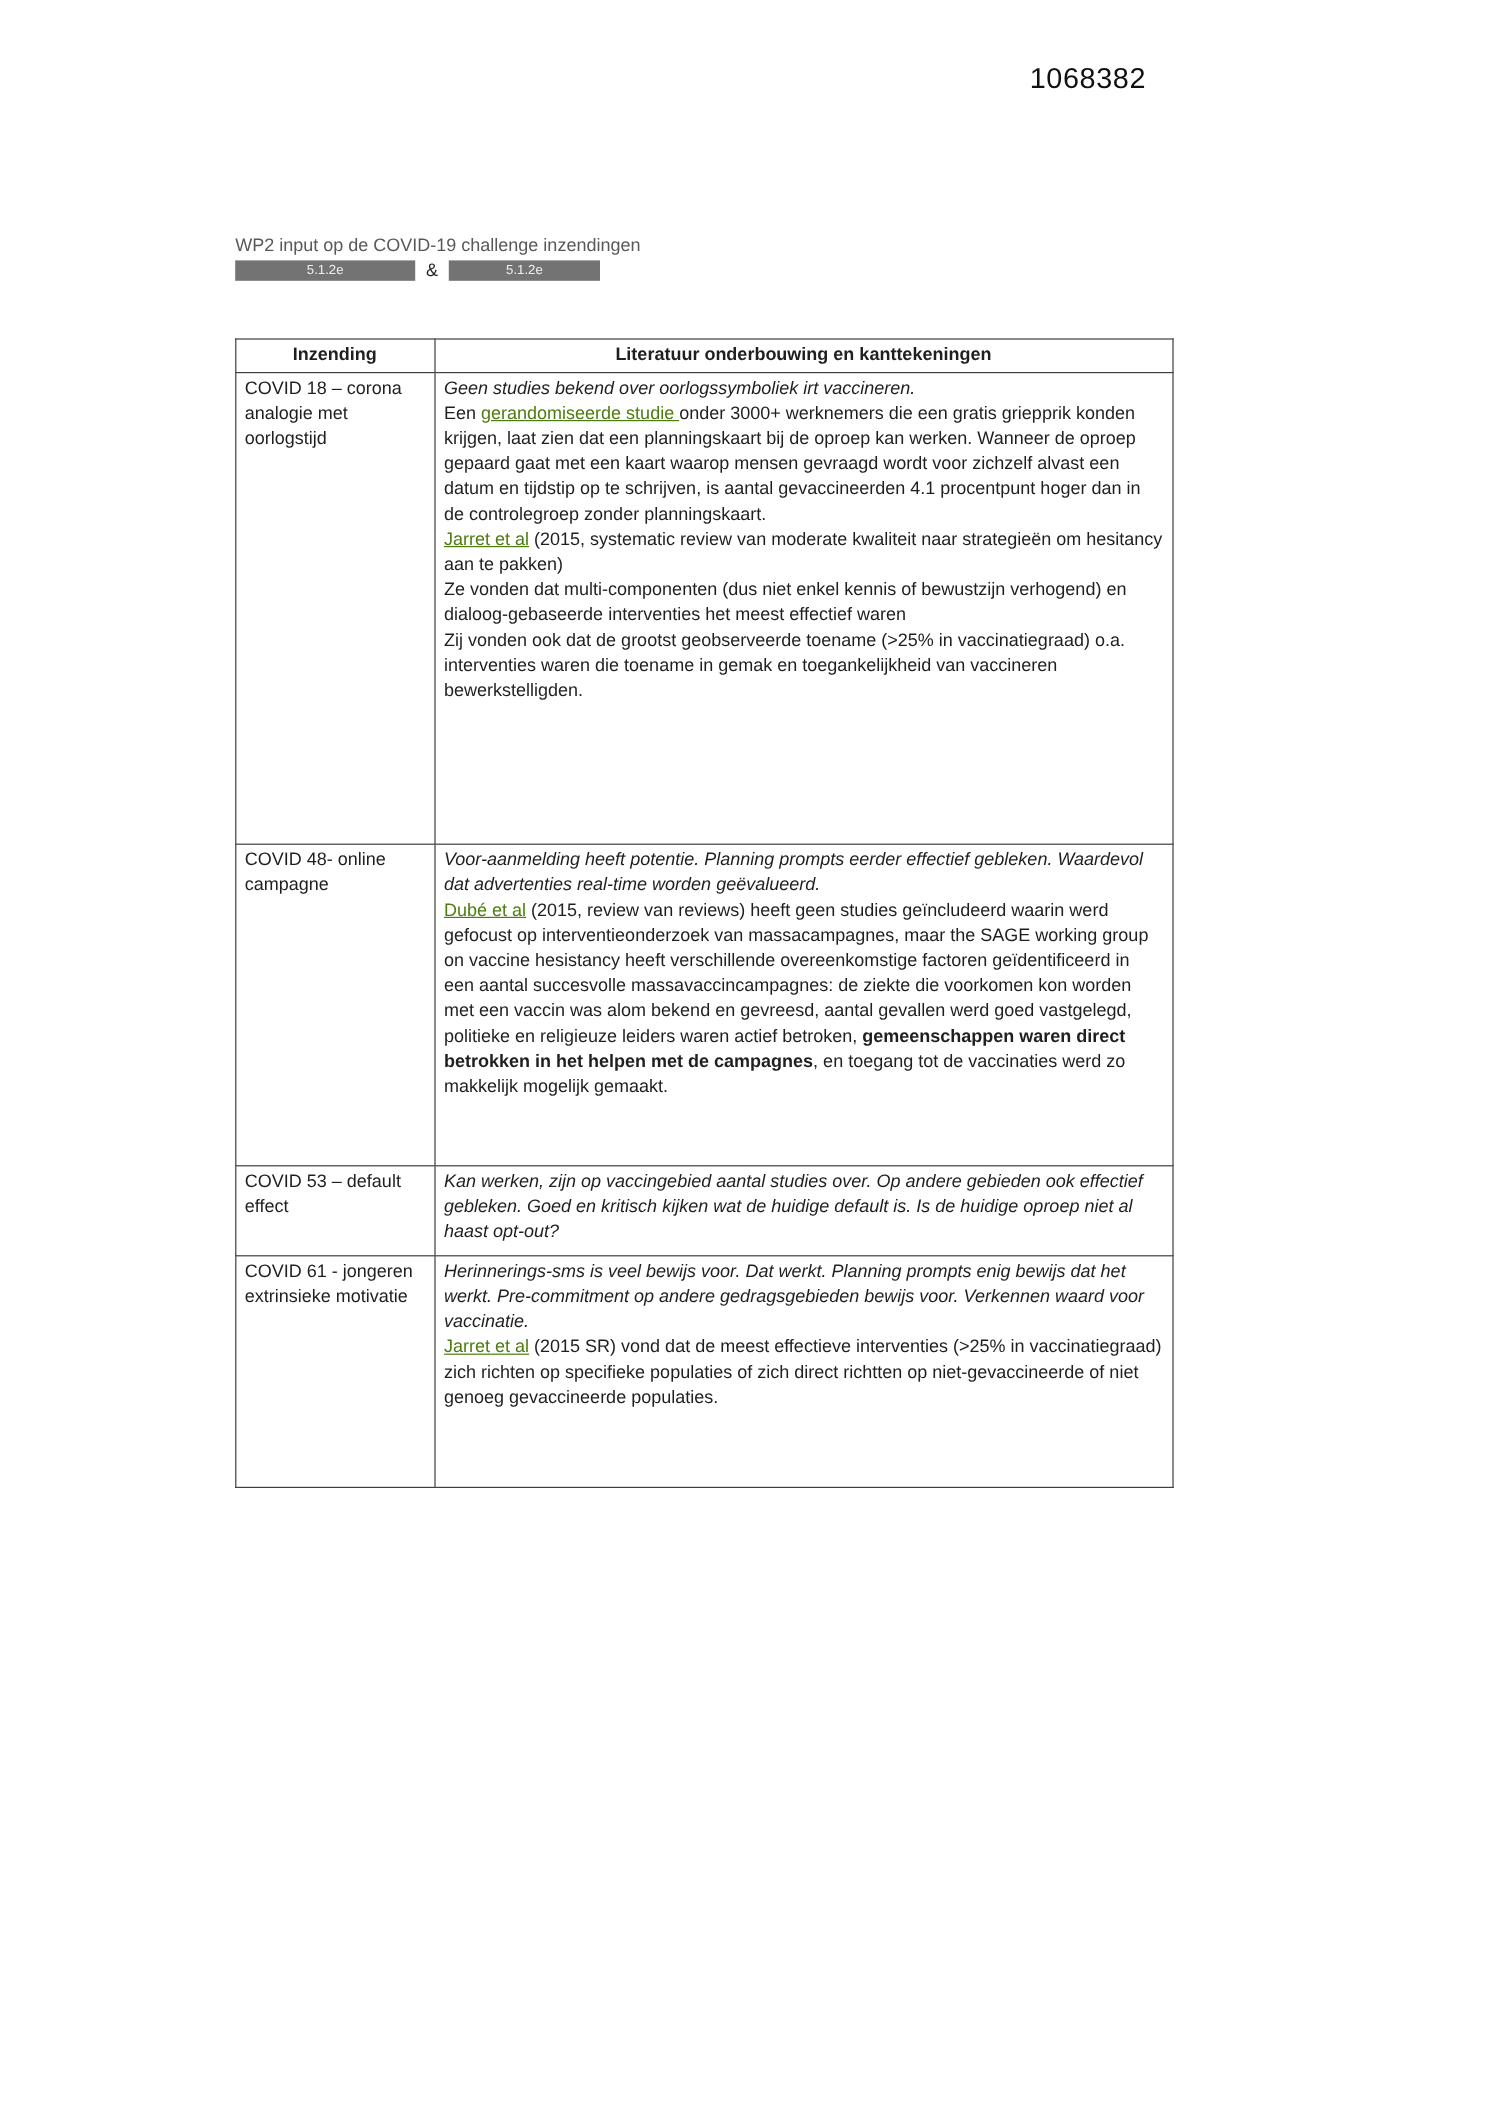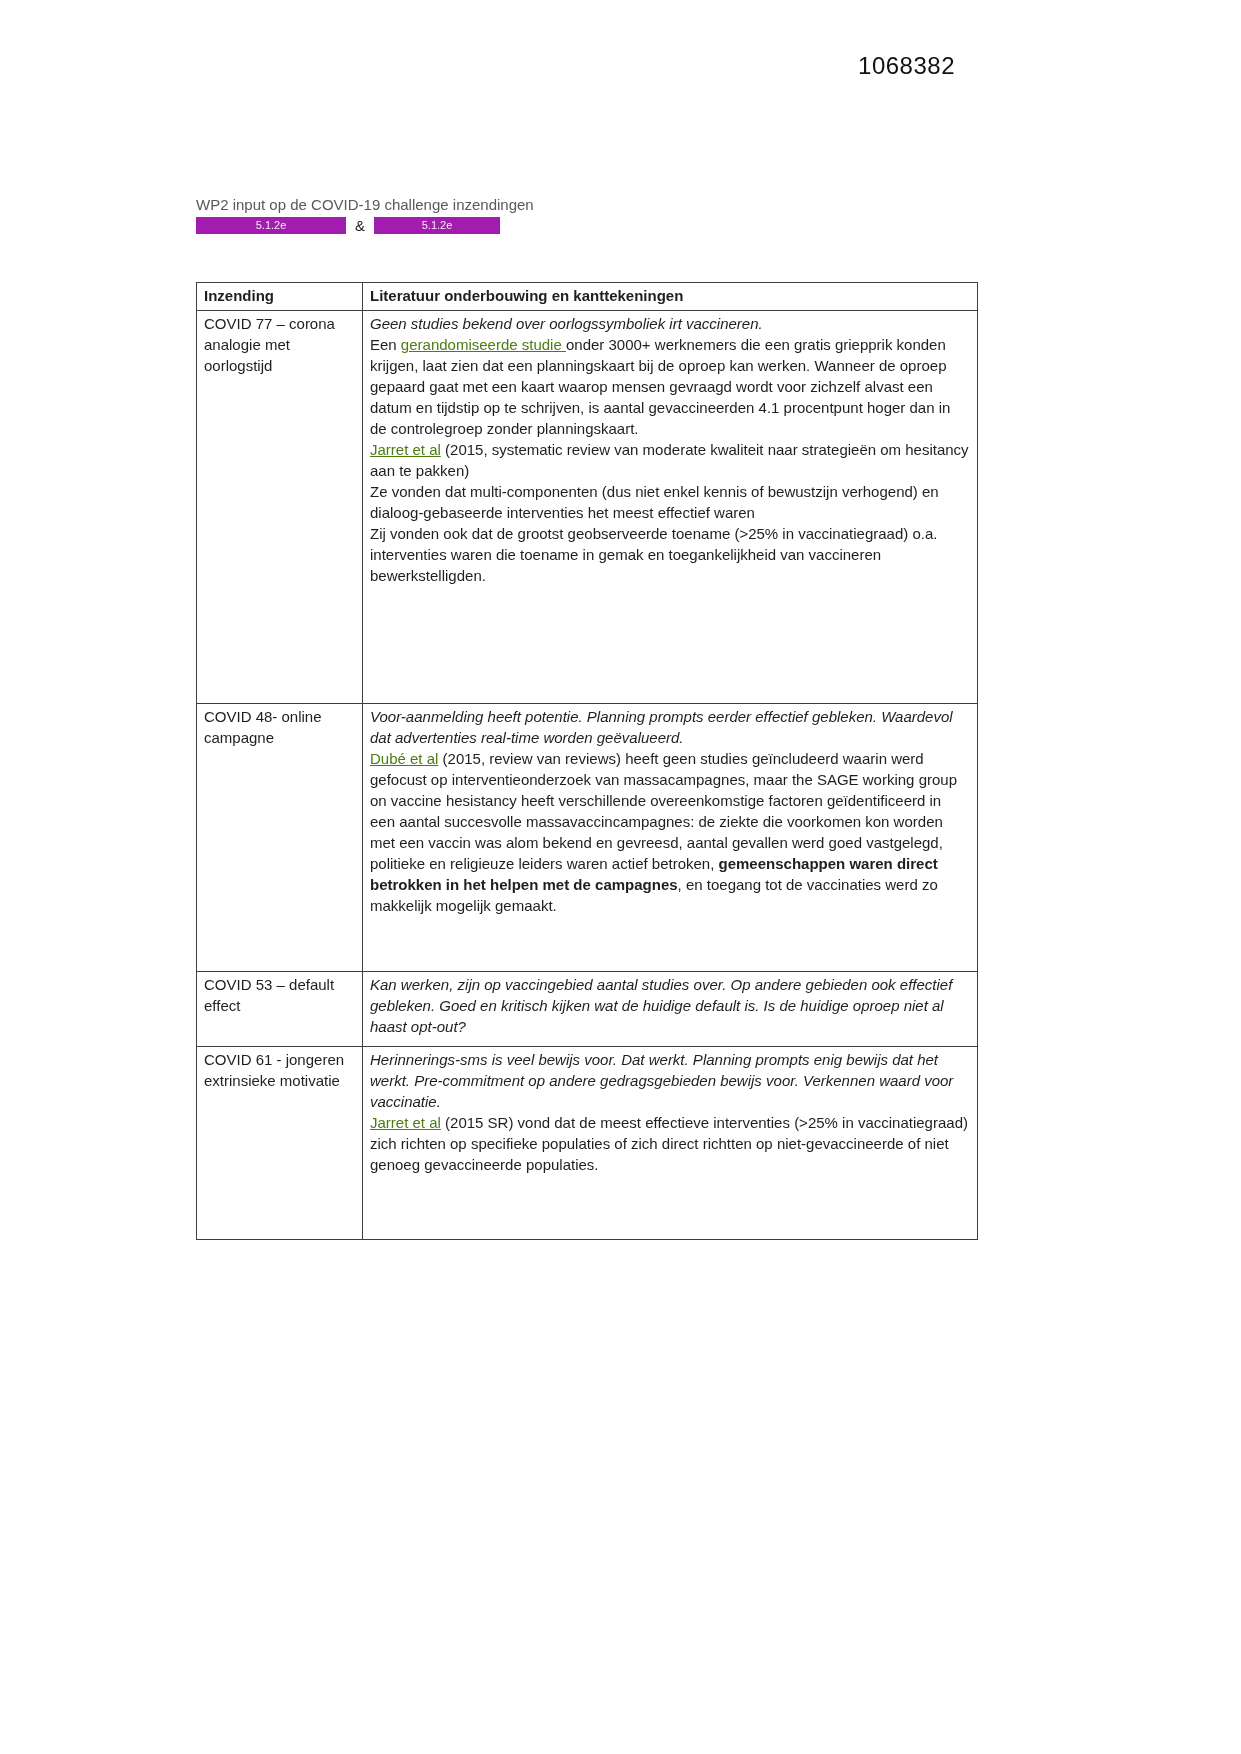--- a/index.html
+++ b/index.html
@@ -28,21 +28,21 @@
     color: #595959;
   }
   .redaction-row {
     position: absolute;
     left: 196px;
     top: 217px;
     display: flex;
     align-items: center;
   }
   .redaction-box {
-    background: #a21caf;
+    background: #737373;
     color: #efefef;
     font-size: 11px;
     height: 17px;
     line-height: 17px;
     text-align: center;
   }
   .redaction-box.first { width: 150px; }
   .redaction-box.second { width: 126px; }
   .ampersand {
     font-size: 15px;
@@ -60,21 +60,21 @@
     line-height: 21px;
     color: #1f1f1f;
   }
   table.main-table td, table.main-table th {
     border: 1px solid #3f3f3f;
     vertical-align: top;
     padding: 2px 8px 4px 7px;
     text-align: left;
     font-weight: normal;
   }
-  table.main-table th { font-weight: bold; height: 21px; }
+  table.main-table th { font-weight: bold; height: 21px; text-align: center; }
   .col1 { width: 166px; }
   .col2 { width: 615px; }
   .note { font-style: italic; }
   .gap2 { margin-top: 42px; }
   .gap1 { margin-top: 21px; }
   .doc-link {
     color: #4d7c0f;
     text-decoration: underline;
     cursor: pointer;
   }
@@ -105,21 +105,21 @@
       <col class="col1">
       <col class="col2">
     </colgroup>
     <tbody>
         <tr>
       <th>Inzending</th>
       <th>Literatuur onderbouwing en kanttekeningen</th>
     </tr>
 
     <tr>
-      <td style="height: 386px;">COVID 77 – corona analogie met oorlogstijd</td>
+      <td style="height: 386px;">COVID 18 – corona analogie met oorlogstijd</td>
       <td>
         <p class="cellpara note">Geen studies bekend over oorlogssymboliek irt vaccineren.</p>
         <p class="cellpara gap2"><span>Een </span><span class="doc-link">gerandomiseerde studie </span><span>onder 3000+ werknemers die een gratis griepprik konden krijgen, laat zien dat een planningskaart bij de oproep kan werken. Wanneer de oproep gepaard gaat met een kaart waarop mensen gevraagd wordt voor zichzelf alvast een datum en tijdstip op te schrijven, is aantal gevaccineerden 4.1 procentpunt hoger dan in  de controlegroep zonder planningskaart.</span></p>
         <p class="cellpara gap2"><span class="doc-link">Jarret et al</span><span>  (2015, systematic review van moderate kwaliteit naar strategieën om hesitancy aan te pakken)</span></p>
         <p class="cellpara">Ze vonden dat multi-componenten (dus niet enkel kennis of bewustzijn verhogend) en dialoog-gebaseerde interventies het meest effectief waren</p>
         <p class="cellpara">Zij vonden ook dat de grootst geobserveerde toename (&gt;25% in vaccinatiegraad) o.a. interventies waren die toename in gemak en toegankelijkheid van vaccineren bewerkstelligden.</p>
       </td>
     </tr>
 
 

